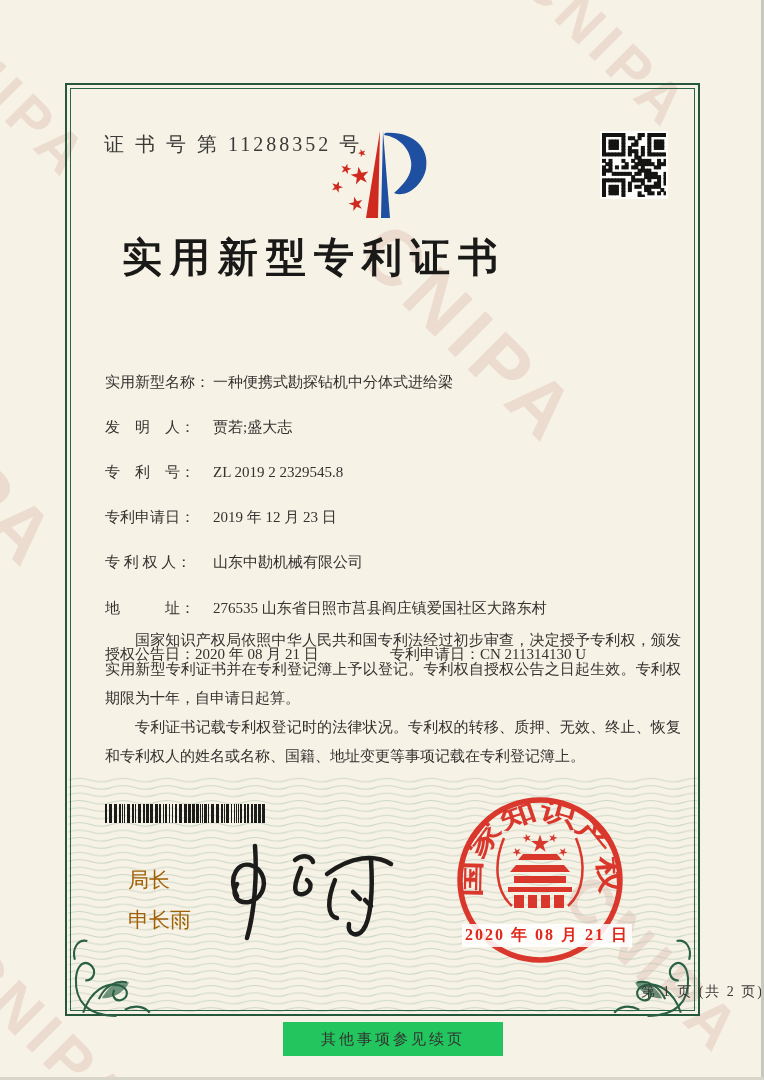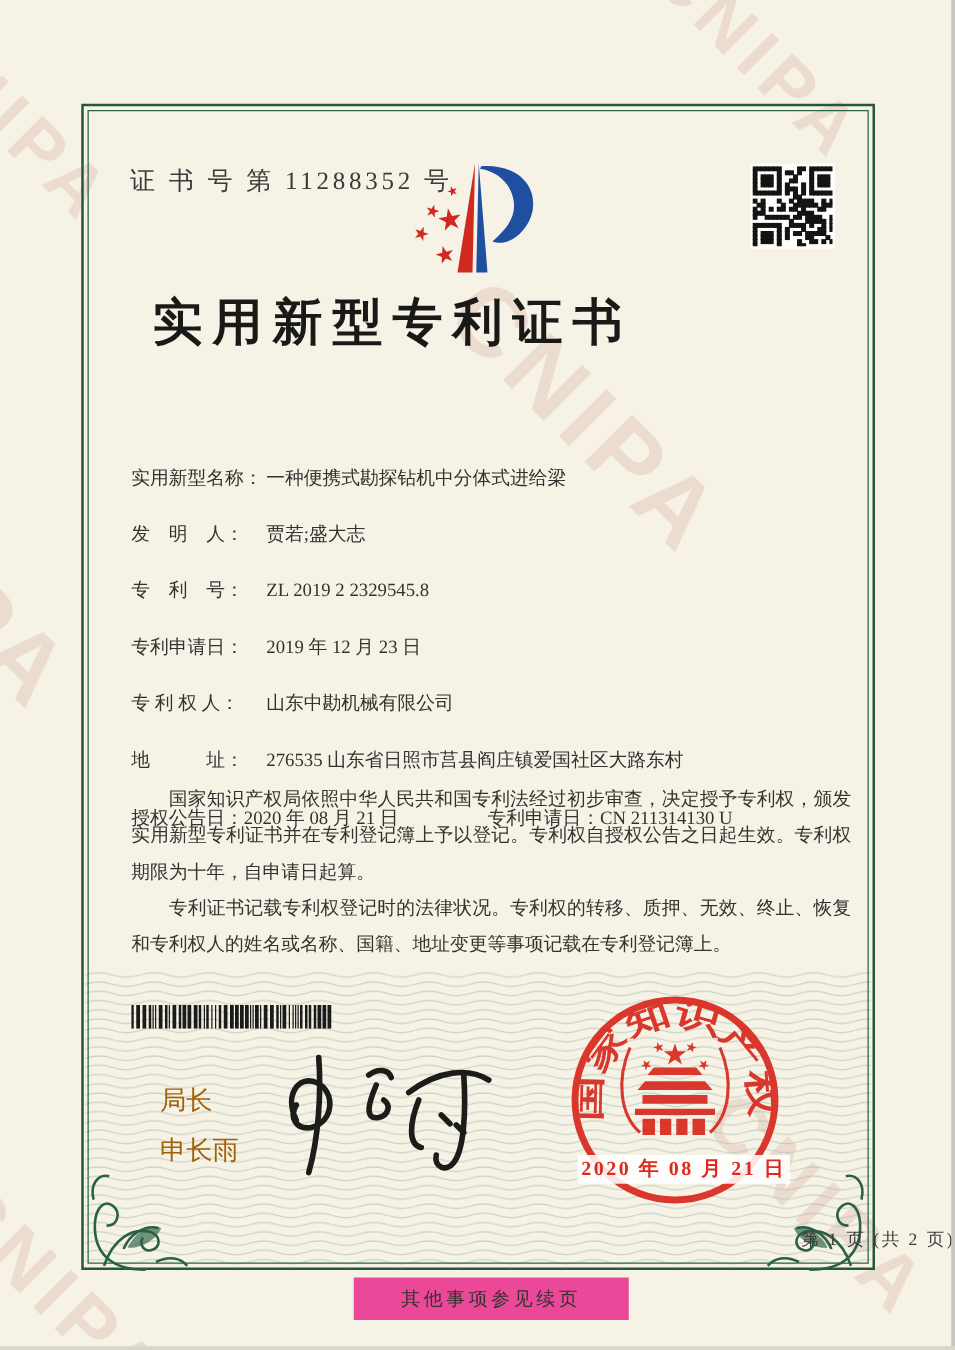--- a/index.html
+++ b/index.html
@@ -68,21 +68,21 @@
     position:absolute; left:462px; top:924px; font-size:16px; font-weight:bold;
     color:#e0291c; letter-spacing:2px; background:rgba(255,255,255,0.88); padding:1px 3px;
   }
 
   .page-info {
     position:absolute; left:0; top:983px; width:764px; text-align:right;
     font-size:14px; color:#3a3a38; letter-spacing:2px;
   }
   .continuation {
     position:absolute; left:283px; top:1022px; width:220px; height:34px;
-    background:#ec4899; display:flex; align-items:center; justify-content:center;
+    background:#22c55e; display:flex; align-items:center; justify-content:center;
     font-size:15px; color:#33322f; letter-spacing:3px;
   }
 
   .flourish { position:absolute; }
 </style>
 </head>
 <body>
 
 <div class="page">
 

